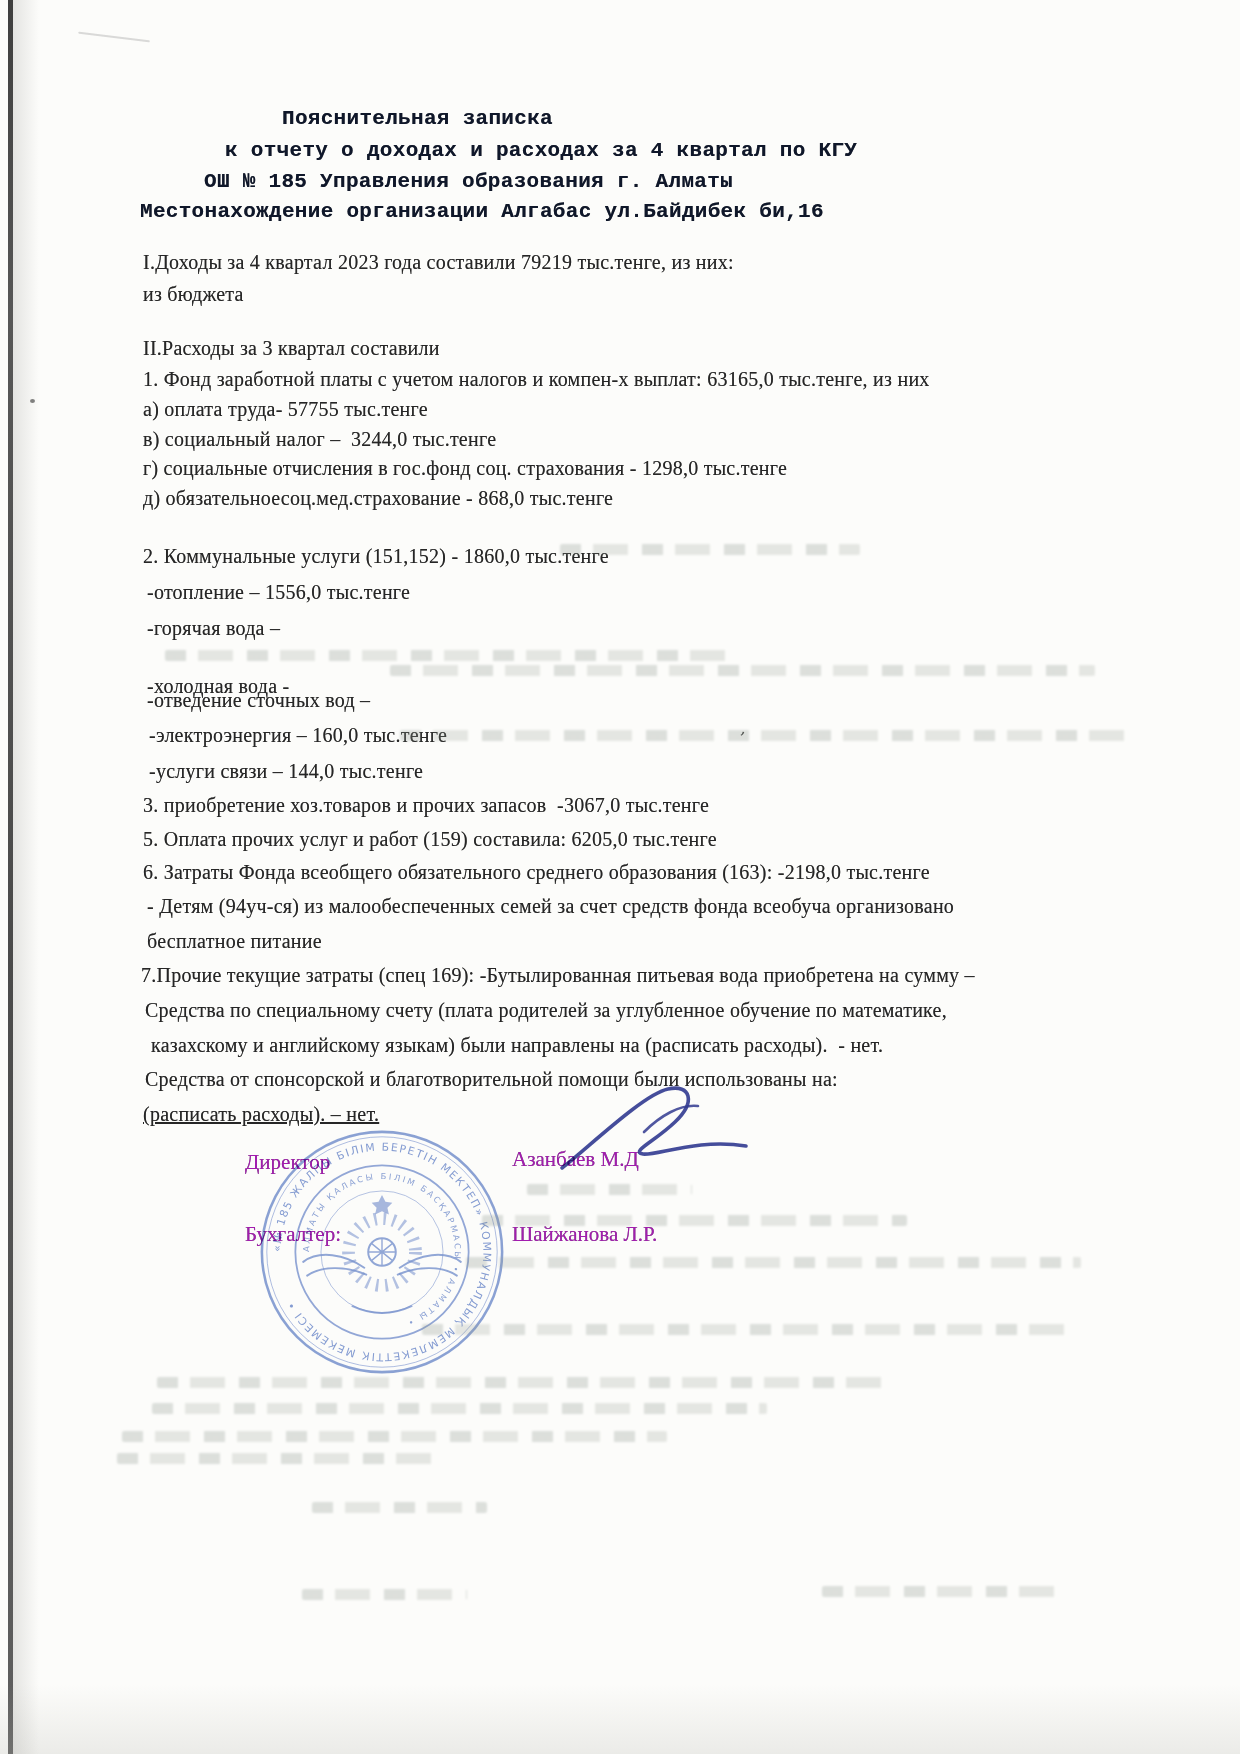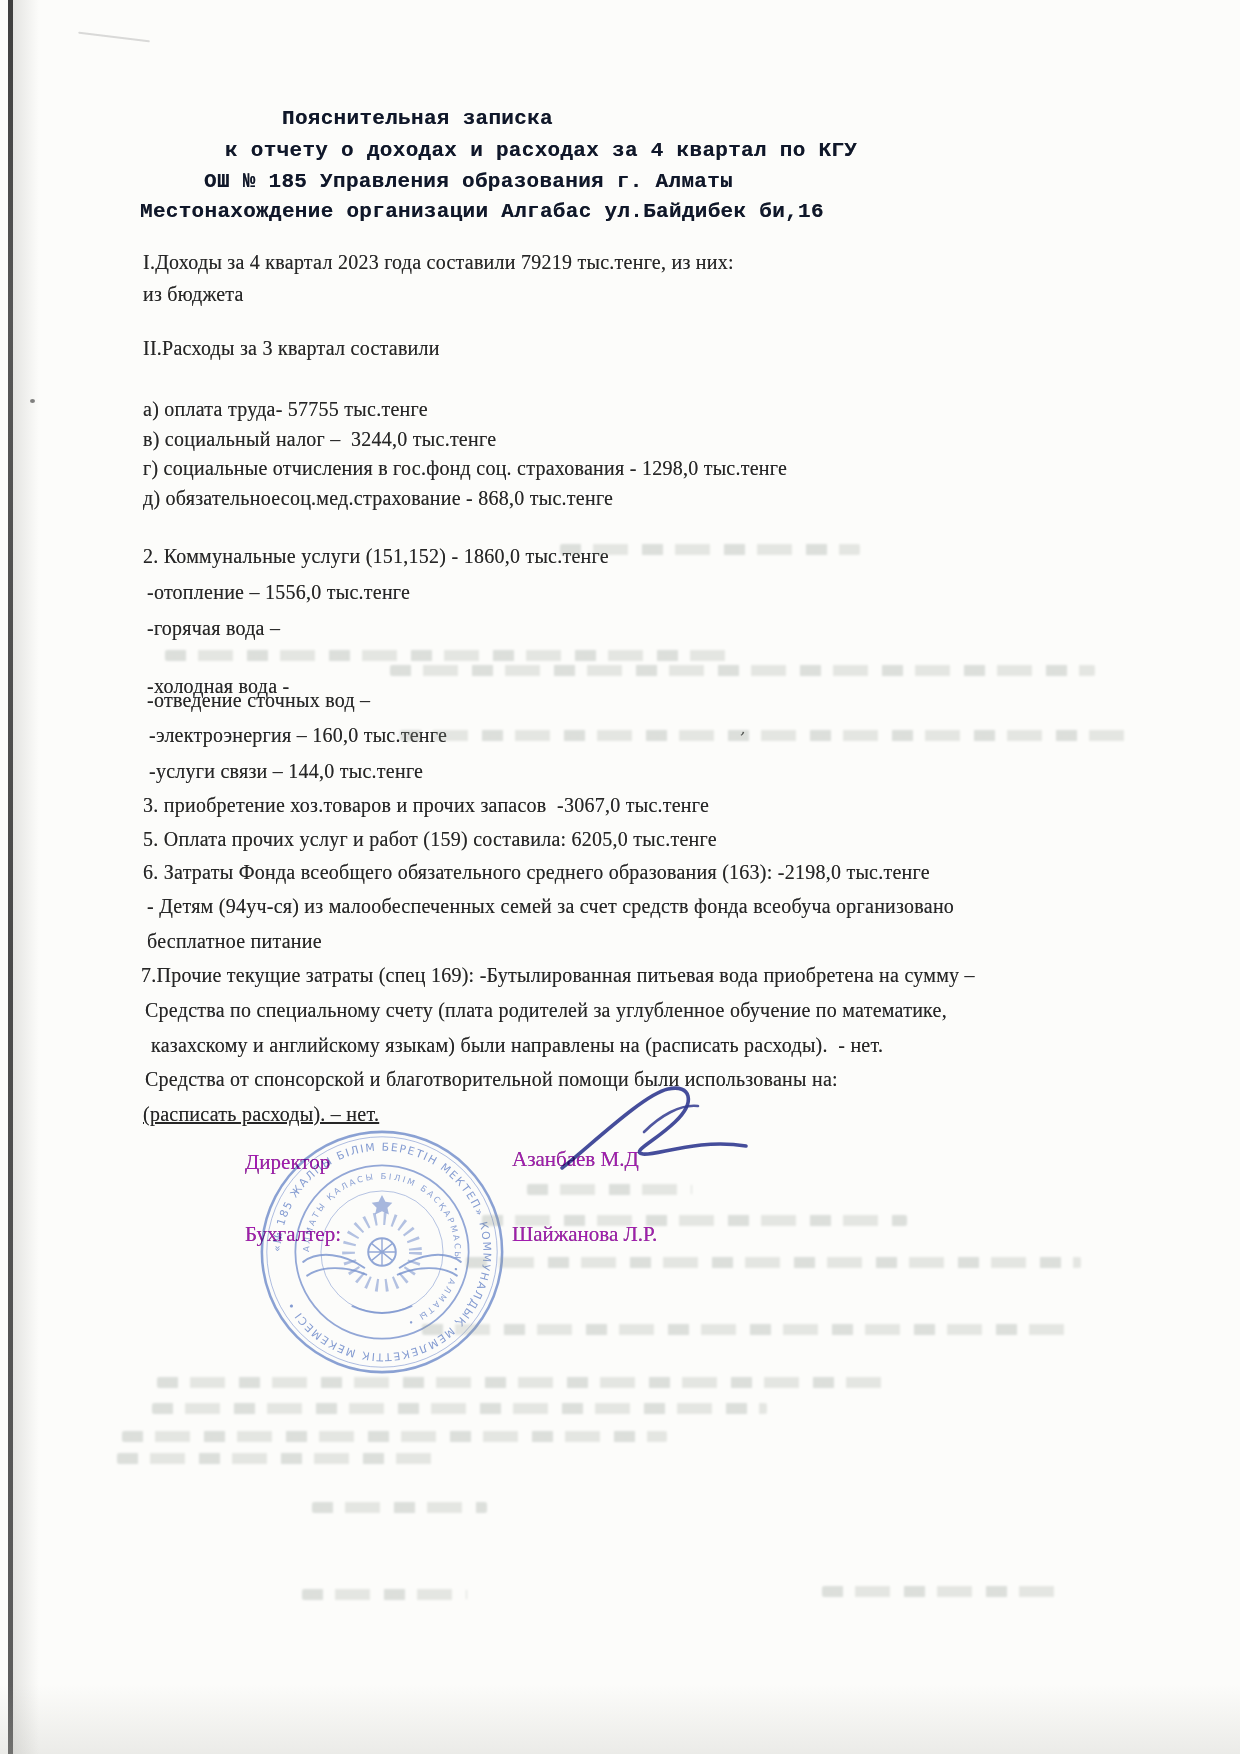--- a/index.html
+++ b/index.html
@@ -58,20 +58,21 @@
 
   <div class="hline" style="left:282px;top:107px;">Пояснительная записка</div>
   <div class="hline" style="left:177px;top:139px;margin-left:48px;">к отчету о доходах и расходах за 4 квартал по КГУ</div>
   <div class="hline" style="left:204px;top:170px;">ОШ № 185 Управления образования г. Алматы</div>
   <div class="hline" style="left:140px;top:200px;">Местонахождение организации Алгабас ул.Байдибек би,16</div>
 
   <div class="line" style="left:143px;top:251px;">I.Доходы за 4 квартал 2023 года составили 79219 тыс.тенге, из них:</div>
   <div class="line" style="left:143px;top:283px;">из бюджета</div>
 
   <div class="line" style="left:143px;top:337px;">II.Расходы за 3 квартал составили</div>
+  <div class="line" style="left:143px;top:368px;">1. Фонд заработной платы с учетом налогов и компен-х выплат: 63165,0 тыс.тенге, из них</div>
   <div class="line" style="left:143px;top:398px;">а) оплата труда- 57755 тыс.тенге</div>
   <div class="line" style="left:143px;top:428px;">в) социальный налог –  3244,0 тыс.тенге</div>
   <div class="line" style="left:143px;top:457px;">г) социальные отчисления в гос.фонд соц. страхования - 1298,0 тыс.тенге</div>
   <div class="line" style="left:143px;top:487px;">д) обязательноесоц.мед.страхование - 868,0 тыс.тенге</div>
 
   <div class="line" style="left:143px;top:545px;">2. Коммунальные услуги (151,152) - 1860,0 тыс.тенге</div>
   <div class="line" style="left:147px;top:581px;">-отопление – 1556,0 тыс.тенге</div>
   <div class="line" style="left:147px;top:617px;">-горячая вода –</div>
   <div class="line" style="left:147px;top:653px;margin-top:22px;">-холодная вода -</div>
   <div class="line" style="left:147px;top:689px;">-отведение сточных вод –</div>

